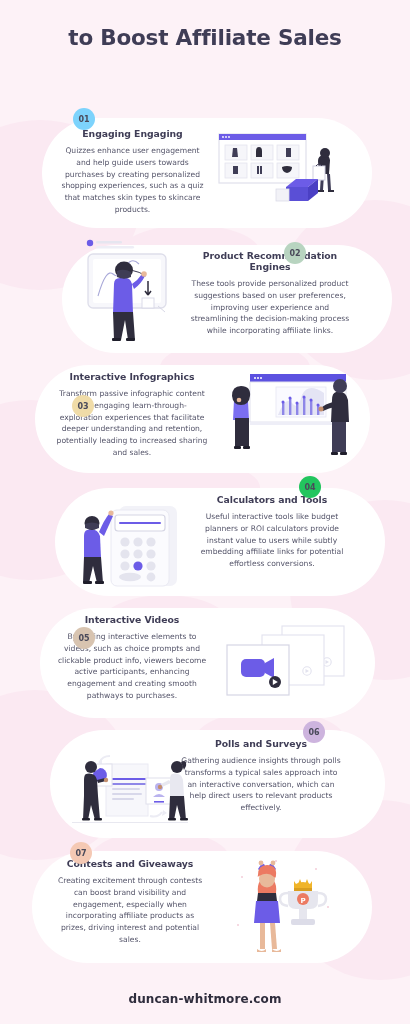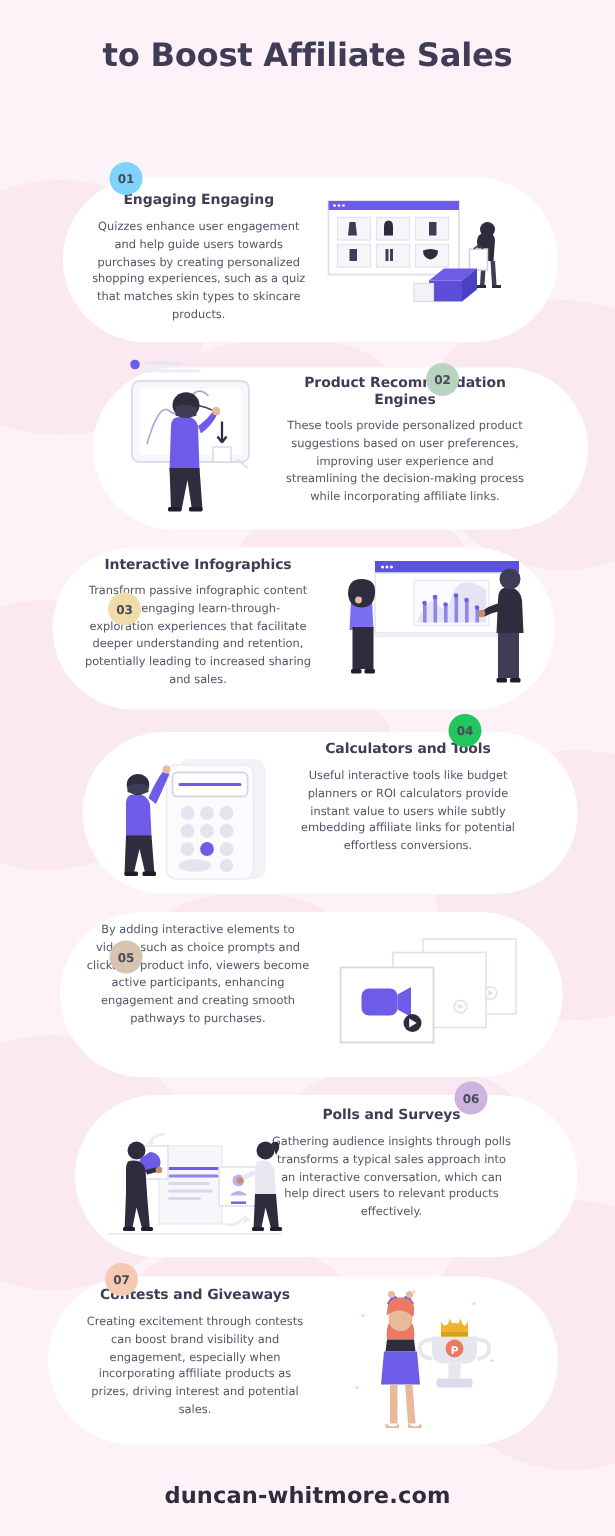--- a/index.html
+++ b/index.html
@@ -66,21 +66,21 @@
   .sec-body {
     font-size:7.6px; line-height:1.55;
     color:#55556a; text-align:center;
   }
 
   .art { position:absolute; z-index:5; }
 
   
   #footer {
     position:absolute; left:0; bottom:18px; width:410px;
-    text-align:center; font-size:15px; font-weight:bold;
+    text-align:center; font-size:12px; font-weight:bold;
     color:#2f2d3d; letter-spacing:0.1px;
   }
 </style>
 </head>
 <body>
 
 <div id="page">
 
   <div class="bg-blob" style="left:-60px; top:120px; width:200px; height:170px;"></div>
   <div class="bg-blob" style="left:280px; top:200px; width:190px; height:180px;"></div>
@@ -274,20 +274,21 @@
   </div>
 
   <div class="section" style="top:0;">
     <div class="card" style="left:40px; top:608px; width:335px; height:110px;"></div>
 
     <div class="badge" style="left:73px; top:627px; background:#d8c4b0;">
       <span>05</span>
     </div>
 
     <div class="txtblock" style="left:54px; top:614px; width:156px;">
+      <div class="sec-title">Interactive Videos</div>
       <div class="sec-body">By adding interactive elements to videos, such as choice prompts and clickable product info, viewers become active participants, enhancing engagement and creating smooth pathways to purchases.</div>
     </div>
 
     <div class="art" style="left:225px; top:625px; width:120px; height:78px;">
       <svg width="120" height="78" viewBox="0 0 120 78">
         <rect x="57" y="1" width="62" height="50" fill="#fff" stroke="#e2e2ee" stroke-width="1.1"></rect>
         <circle cx="102" cy="37" r="4.2" fill="none" stroke="#e2e2ee" stroke-width="1.1"></circle>
         <path d="M100.5 35 l3.5 2 l-3.5 2z" fill="#e2e2ee"></path>
         <rect x="37" y="10" width="62" height="50" fill="#fff" stroke="#e2e2ee" stroke-width="1.1"></rect>
         <circle cx="82" cy="46" r="4.2" fill="none" stroke="#e2e2ee" stroke-width="1.1"></circle>

